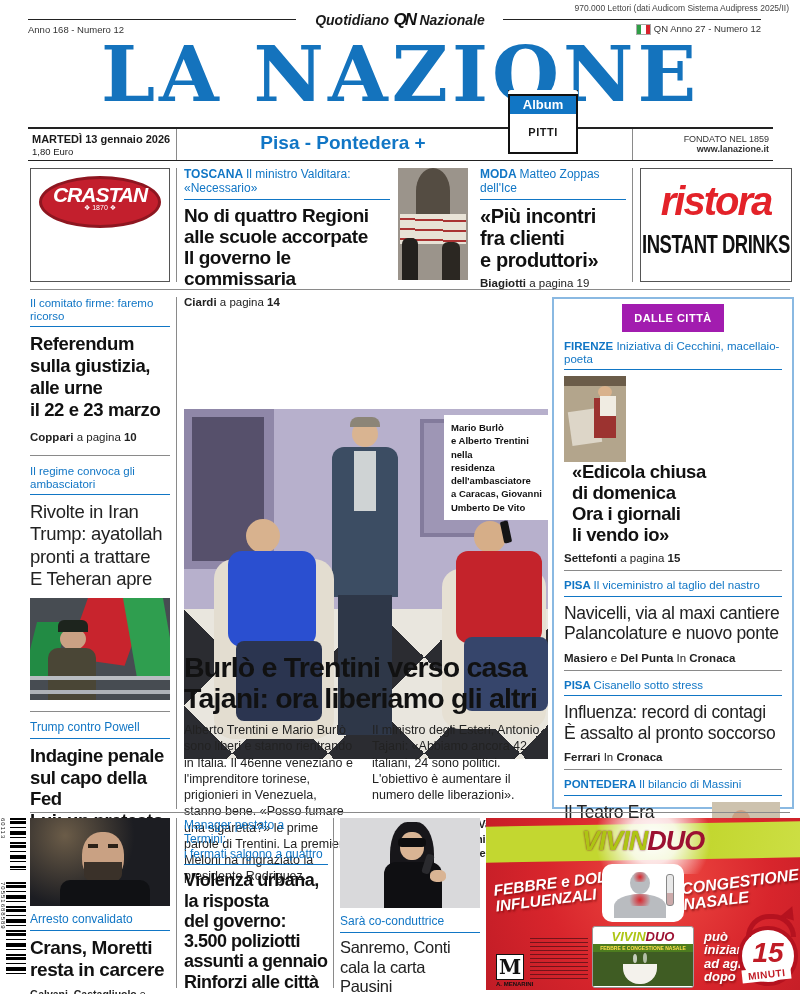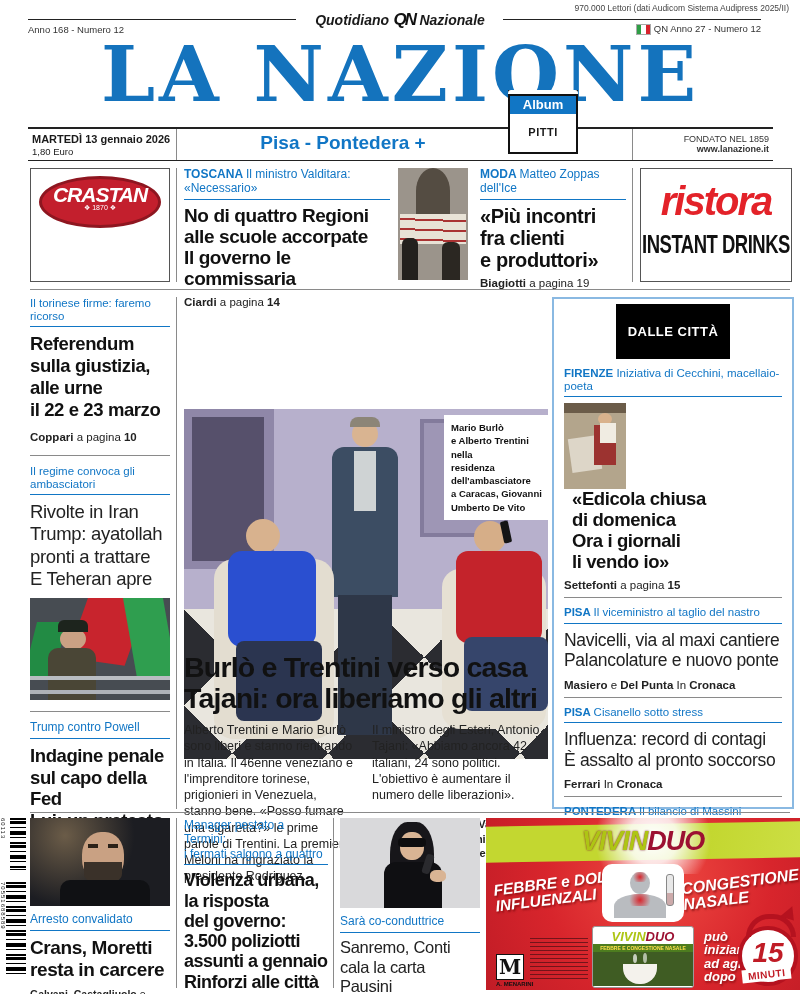--- a/index.html
+++ b/index.html
@@ -15,22 +15,22 @@
   .divider{border-top:1px solid #8a8a8a;}
   .vrule{width:1px;background:#8a8a8a;}
   .photo{overflow:hidden;position:relative;}
   
   .masthead-title{font-family:"DejaVu Serif",serif;font-weight:900;color:#1473bd;
     font-size:77px;letter-spacing:4px;transform:scaleY(1.05);line-height:1;}
   
   .datebar{border-top:2px solid #222;border-bottom:1.5px solid #222;}
   
   .citybox{border:2px solid #8ab9e2;}
-  .citytab{background:#000000;color:#fff;font-weight:700;font-size:13px;
-    padding:20px 12px;display:inline-block;letter-spacing:0.5px;}
+  .citytab{background:#a21caf;color:#fff;font-weight:700;font-size:11px;
+    padding:8px 12px;display:inline-block;letter-spacing:0.5px;}
   .city-section{padding:8px 10px 6px 10px;}
   .city-div{border-top:1px solid #8a8a8a;margin:0 10px;}
   
   .adbox{border:1px solid #555;}
   .crastan-oval{background:#c31f2d;border-radius:50%/50%;color:#fff;text-align:center;
      border:3px solid #8e1620;}
   .ristora-word{font-style:italic;font-weight:900;color:#e32229;font-size:40px;
      letter-spacing:-2px;line-height:0.9;}
   .ristora-sub{font-weight:700;font-size:18.5px;letter-spacing:-0.5px;color:#111;
      font-family:"Liberation Sans",sans-serif;transform:scaleY(1.4);transform-origin:top;}
@@ -131,21 +131,21 @@
 <div class="abs vrule" style="top:168px;left:632px;height:114px;"></div>
 
 <div class="abs adbox" style="top:168px;left:640px;width:150px;height:112px;text-align:center;">
   <div class="ristora-word" style="margin-top:14px;">ristora</div>
   <div class="ristora-sub" style="margin-top:10px;">INSTANT DRINKS</div>
 </div>
 
 <div class="abs divider" style="top:289px;left:30px;width:760px;"></div>
 
 <div class="abs" style="top:297px;left:30px;width:140px;">
-  <span class="kicker" style="font-size:11.5px;">Il torinese firme: faremo ricorso</span>
+  <span class="kicker" style="font-size:11.5px;">Il comitato firme: faremo ricorso</span>
   <div class="hl" style="font-size:18.5px;line-height:1.18;margin-top:6px;">Referendum
 sulla giustizia,
 alle urne
 il 22 e 23 marzo</div>
   <div class="byline" style="margin-top:10px;"><span style="font-weight: 700;">Coppari</span><span> a pagina </span><span style="font-weight: 700;">10</span></div>
   <div class="divider" style="margin-top:12px;"></div>
 
   <span class="kicker" style="margin-top:9px;font-size:11.5px;">Il regime convoca gli ambasciatori</span>
   <div class="hl-light" style="font-size:18.5px;line-height:1.2;margin-top:6px;">Rivolte in Iran
 Trump: ayatollah

